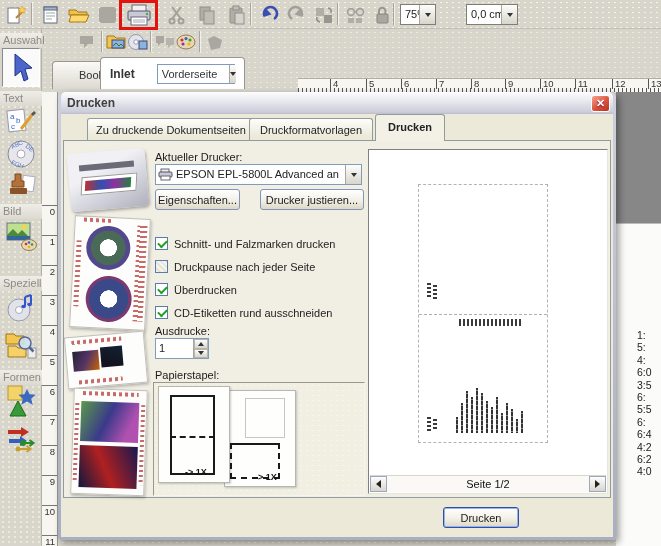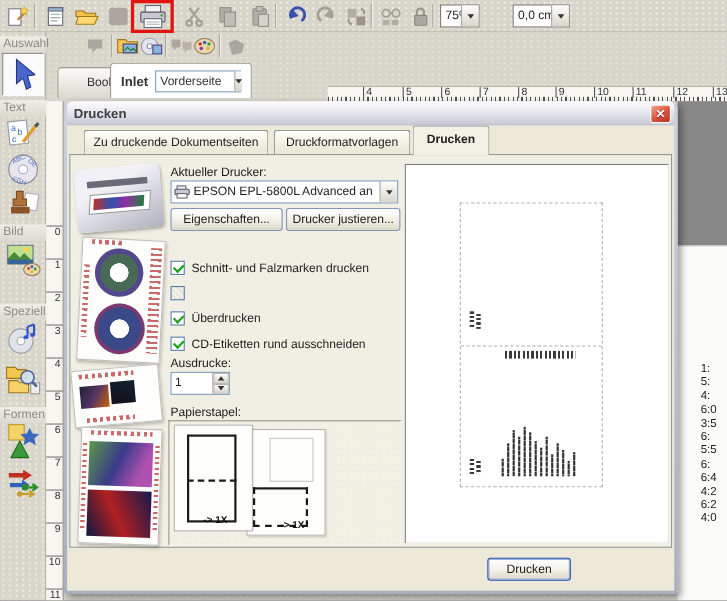--- a/index.html
+++ b/index.html
@@ -33,21 +33,21 @@
 .hruler::after{content:"";position:absolute;left:0;right:0;bottom:0;height:4px;
   background:repeating-linear-gradient(to right,#555 0 1px,transparent 1px 4px)}
 .hnum{position:absolute;top:0;font-size:9.5px;color:#333;border-left:1px solid #555;padding-left:2px;line-height:10px}
 .canvas-gray{position:absolute;left:616px;top:92px;width:45px;height:131px;background:#878787}
 .canvas-page{position:absolute;left:616px;top:223px;width:45px;height:323px;background:#fbfbfa;border-top:1px solid #bbb}
 .times{position:absolute;left:637px;top:329px;width:24px;height:150px;overflow:hidden;color:#1a1a1a;font-size:10.5px}
 .times div{height:12.4px;line-height:12.4px;white-space:nowrap}
 
 .ptab{position:absolute;top:61px;height:28px;background:linear-gradient(#fbfaf7,#dcd9d1);
   border:1px solid #9a978f;border-bottom:none;border-radius:4px 4px 0 0;padding:0 26px;line-height:26px;color:#333}
-.ptab.active{top:57px;height:32px;background:#fff;display:flex;align-items:center;gap:6px;padding:0 9px;line-height:normal}
+.ptab.active{top:57px;height:32px;background:#fff;display:flex;align-items:center;gap:22px;padding:0 9px;line-height:normal}
 .ptab.active .b{font-weight:bold;font-size:12px}
 .mini-combo{height:20px;width:78px;background:#fff;border:1px solid #7f9db9;display:flex;align-items:stretch}
 .mini-combo .txt{flex:1;padding:3px 12px 0 4px}
 
 .dlg{position:absolute;left:58px;top:92px;width:558px;height:448px;z-index:5;
   border-radius:6px 6px 3px 3px;padding:0 3px 3px;
   background:linear-gradient(#cdd1dd,#a9aec0);box-shadow:3px 3px 7px rgba(0,0,0,.38)}
 .dlg-title{height:22px;display:flex;align-items:center;padding:0 3px 0 6px;
   border-radius:5px 5px 0 0;background:linear-gradient(#fdfdfe,#e6e6ee 45%,#cdcdda 90%,#bcbccc);
   font-weight:bold;font-size:12px;color:#404040}
@@ -403,21 +403,21 @@
         </div>
     </div>
   </div>
 
   <div class="dlg">
     <div class="dlg-title">
       <span>Drucken</span>
       <div class="dlg-close">✕</div>
     </div>
     <div class="dlg-body">
-      <div class="xtab" style="left:15px;width:168px">
+      <div class="xtab" style="left:26px;width:168px">
         <span>Zu druckende Dokumentseiten</span>
       </div>
       <div class="xtab" style="left:188px;width:124px">
         <span>Druckformatvorlagen</span>
       </div>
       <div class="xtab active" style="left:314px;width:70px">
         <span>Drucken</span>
       </div>
 
       <div class="tabpanel dots">
@@ -459,34 +459,35 @@
                 <rect x="3" y="1" width="8" height="4" fill="#eee" stroke="#667"></rect>
                 <rect x="1" y="4" width="13" height="5" rx="1" fill="#c9c9d6" stroke="#556"></rect>
                 <rect x="3" y="8" width="9" height="4" fill="#fff" stroke="#667"></rect>
               </svg>
           </div>
           <div class="txt">EPSON EPL-5800L Advanced an</div>
           <div class="cbtn">
               <span class="arr-dn"></span>
             </div>
         </div>
-        <div class="xpbtn" style="left:91px;top:48px;width:102px">
+        <div class="xpbtn" style="left:91px;top:48px;width:85px">
           <span>Eigenschaften...</span>
         </div>
         <div class="xpbtn" style="left:196px;top:48px;width:104px">
           <span>Drucker justieren...</span>
         </div>
 
 
         <div class="cbrow" style="left:91px;top:95px">
           <span class="cb ck"></span>
           <span>Schnitt- und Falzmarken drucken</span>
         </div>
         <div class="cbrow" style="left:91px;top:118px">
           <span class="cb un"></span>
+          <span>Druckpause nach jeder Seite</span>
         </div>
         <div class="cbrow" style="left:91px;top:141px">
           <span class="cb ck"></span>
           <span>Überdrucken</span>
         </div>
         <div class="cbrow" style="left:91px;top:164px">
           <span class="cb ck"></span>
           <span>CD-Etiketten rund ausschneiden</span>
         </div>
 
@@ -536,20 +537,29 @@
               <i style="height:36px"></i>
                 <i style="height:20px"></i>
                 <i style="height:30px"></i>
                 <i style="height:24px"></i>
               <i style="height:14px"></i>
                 <i style="height:22px"></i>
             </div>
             <div class="smg" style="left:8px;top:232px;width:4px;height:14px"></div>
             <div class="smg" style="left:14px;top:234px;width:4px;height:12px"></div>
           </div>
+          <div class="pager">
+            <div class="pgbtn">
+                <span class="arr-l"></span>
+              </div>
+            <div class="mid">Seite 1/2</div>
+            <div class="pgbtn">
+                <span class="arr-r"></span>
+              </div>
+          </div>
         </div>
       </div>
 
       <div class="xpbtn def" style="left:382px;top:393px;width:76px">
         <span>Drucken</span>
       </div>
     </div>
   </div>
 </div>
 

